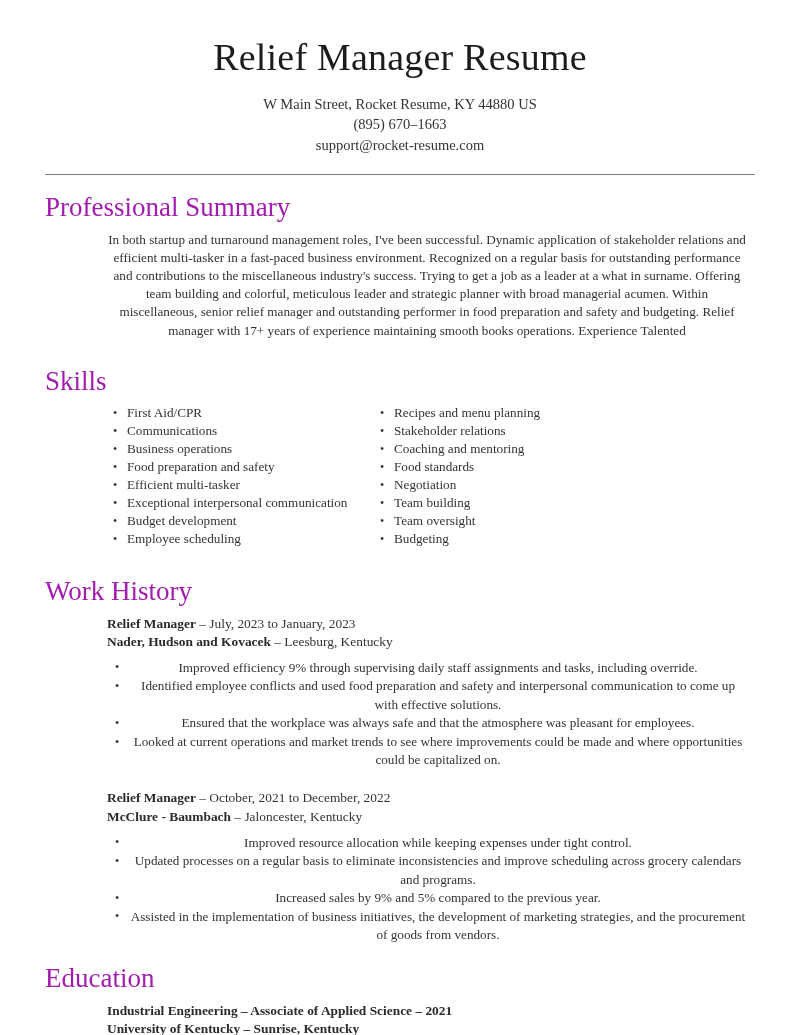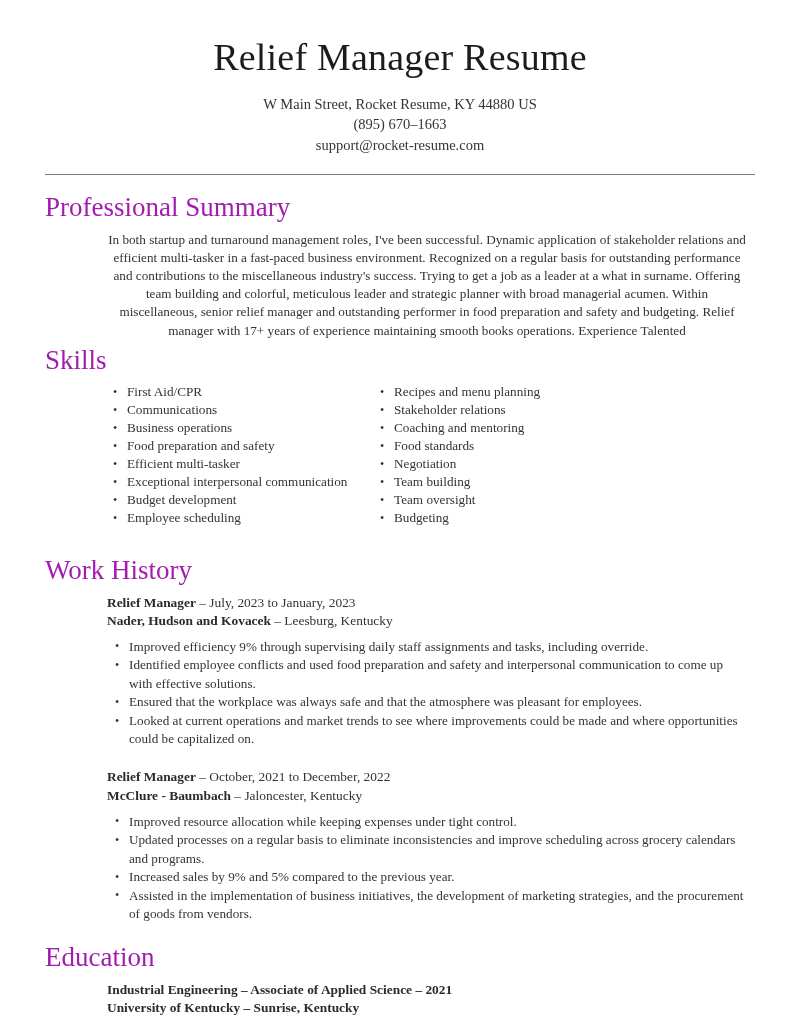--- a/index.html
+++ b/index.html
@@ -114,20 +114,21 @@
     color: #2b2b2b;
   }
   .job-line .light {
     font-weight: 400;
     color: #333333;
   }
   ul.job-bullets {
     list-style: none;
     margin: 7px 0 0 0;
     padding: 0 8px 0 8px;
+    text-align: center;
   }
   ul.job-bullets > li {
     position: relative;
     padding-left: 14px;
     font-size: 13.2px;
     line-height: 18.2px;
     color: #333333;
     margin-bottom: 0.5px;
   }
   ul.job-bullets > li::before {
@@ -161,21 +162,21 @@
   </div>
   <hr class="header-rule">
 
   <div class="section">
     <h2 class="section-heading">Professional Summary</h2>
     <div class="section-body">
       <p class="summary-text">In both startup and turnaround management roles, I've been successful. Dynamic application of stakeholder relations and efficient multi-tasker in a fast-paced business environment. Recognized on a regular basis for outstanding performance and contributions to the miscellaneous industry's success. Trying to get a job as a leader at a what in surname. Offering team building and colorful, meticulous leader and strategic planner with broad managerial acumen. Within miscellaneous, senior relief manager and outstanding performer in food preparation and safety and budgeting. Relief manager with 17+ years of experience maintaining smooth books operations. Experience Talented</p>
     </div>
   </div>
 
-  <div class="section" style="margin-top:4px;">
+  <div class="section" style="margin-top:25px;">
     <h2 class="section-heading">Skills</h2>
     <div class="skills-cols">
       <div class="skills-col">
         <ul class="bullets">
           <li>First Aid/CPR</li>
           <li>Communications</li>
           <li>Business operations</li>
           <li>Food preparation and safety</li>
           <li>Efficient multi-tasker</li>
           <li>Exceptional interpersonal communication</li>

